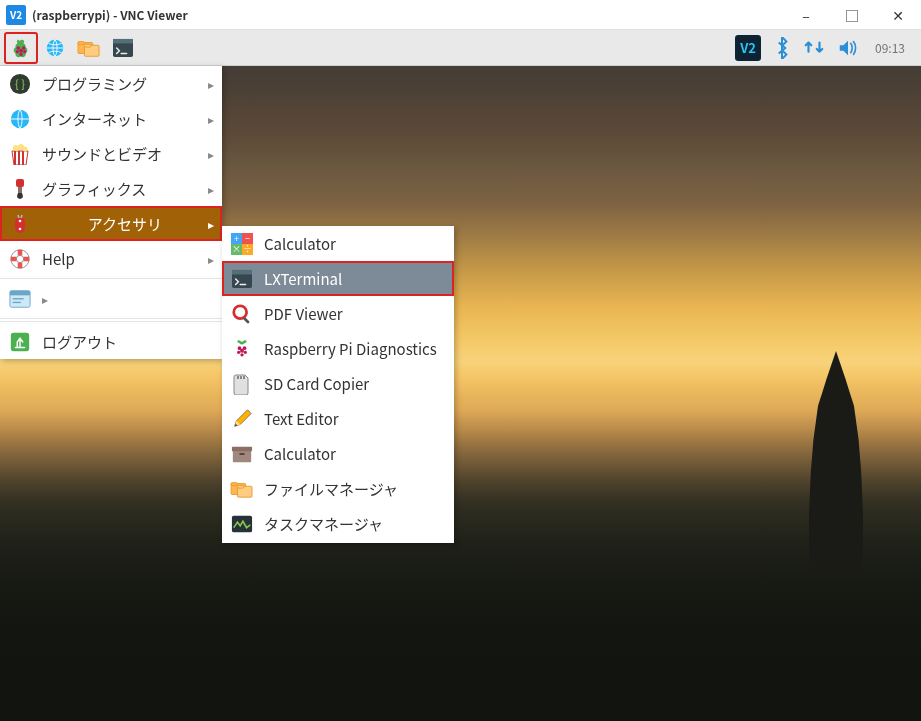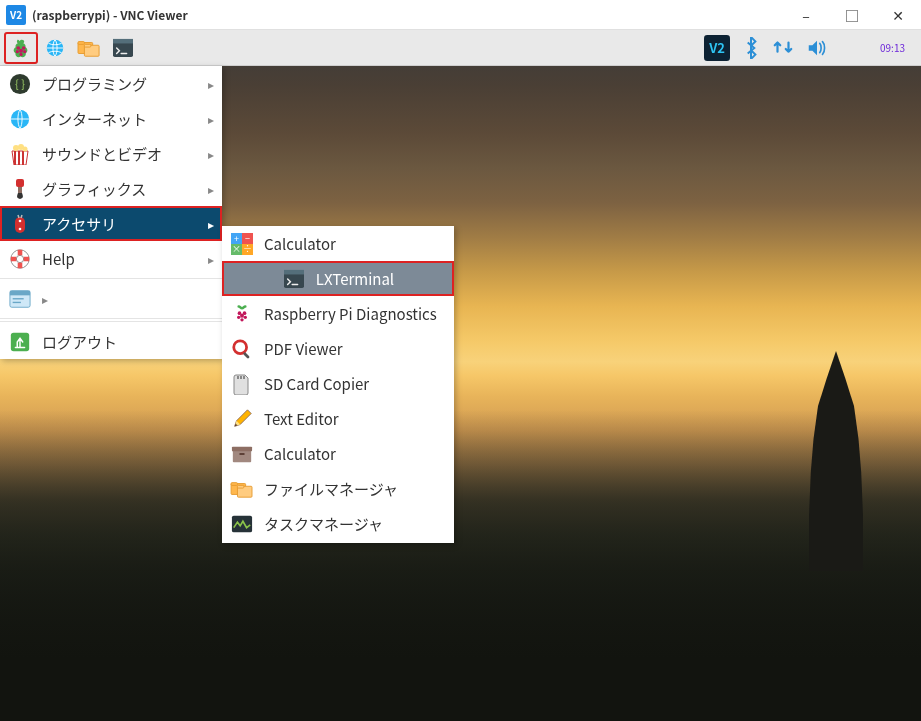--- a/index.html
+++ b/index.html
@@ -56,54 +56,54 @@
     border-bottom: 1px solid #cfcfcf;
   }
   .panel .launcher {
     width: 32px; height: 30px; display: flex; align-items: center; justify-content: center;
     margin: 0 1px; border-radius: 2px;
   }
   .panel .launcher.active { outline: 2px solid #d22; outline-offset: -1px; }
   .panel .spacer { flex: 1; }
   .tray { display: flex; align-items: center; gap: 12px; padding-right: 8px; }
   .tray-item { display: flex; align-items: center; justify-content: center; }
-  .clock { font-size: 10px; color: #6d28d9; padding: 0 4px; margin-left: 36px; }
+  .clock { font-size: 12px; color: #737373; padding: 0 4px; }
 
   
   .menu {
     position: absolute; top: 36px; left: 0; width: 222px;
     background: #fff; box-shadow: 2px 2px 6px rgba(0,0,0,0.25);
     font-size: 15px; color: #333;
   }
   .menu-item, .submenu-item {
     display: flex; align-items: center; height: 35px; padding: 0 8px;
     position: relative; cursor: default;
   }
   .menu-item .mi-icon, .submenu-item .mi-icon {
     width: 24px; height: 24px; margin-right: 10px; flex-shrink: 0;
     display: flex; align-items: center; justify-content: center;
   }
   .menu-item .mi-label { flex: 1; }
   .menu-item .mi-arrow { color: #888; font-size: 12px; }
   .menu-item.hl {
-    background: #0c4a6e; color: #fff;
+    background: #a16207; color: #fff; text-align: center;
   }
   .menu-item.hl .mi-arrow { color: #fff; }
   .menu-item.boxed::after {
     content:""; position:absolute; inset:0; border:2px solid #d22; pointer-events:none;
   }
   .menu .sep { height: 1px; background: #e4e4e4; margin: 2px 0; }
 
   
   .submenu {
     position: absolute; top: 196px; left: 222px; width: 232px;
     background: #fff; box-shadow: 2px 2px 6px rgba(0,0,0,0.25);
     font-size: 15px; color: #333; padding-bottom:2px;
   }
-  .submenu-item.hl { background: #7d8a97; color: #fff; justify-content: center; }
+  .submenu-item.hl { background: #7d8a97; color: #fff; }
   .submenu-item.boxed::after {
     content:""; position:absolute; inset:0; border:2px solid #d22; pointer-events:none;
   }
 
   svg { display:block; }
 </style>
 </head>
 <body>
 
 <div class="titlebar">
@@ -297,43 +297,43 @@
         <svg width="22" height="20" viewBox="0 0 24 22">
             <rect x="1" y="1" width="22" height="20" rx="2" fill="#37474f"></rect>
             <rect x="1" y="1" width="22" height="5" fill="#546e7a"></rect>
             <path d="M5 11l3 3-3 3M10 17h6" stroke="#eee" stroke-width="1.6" fill="none" stroke-linecap="round"></path>
           </svg>
       </span>
       <span>LXTerminal</span>
     </div>
     <div class="submenu-item">
       <span class="mi-icon">
+        <svg width="22" height="22" viewBox="0 0 24 24">
+            <circle cx="10" cy="10" r="7" fill="#fff" stroke="#d32f2f" stroke-width="3"></circle>
+            <rect x="15" y="15" width="8" height="3" rx="1.5" transform="rotate(45 15 15)" fill="#555"></rect>
+          </svg>
+      </span>
+      <span>PDF Viewer</span>
+    </div>
+    <div class="submenu-item">
+      <span class="mi-icon">
         <svg width="20" height="22" viewBox="0 0 24 24">
             <path d="M8 3c2 0 2 2 4 2s2-2 4-2" stroke="#4caf50" stroke-width="3" fill="none" stroke-linecap="round"></path>
             <circle cx="9" cy="11" r="2.2" fill="#c2185b"></circle>
             <circle cx="15" cy="11" r="2.2" fill="#c2185b"></circle>
             <circle cx="12" cy="14" r="2.4" fill="#c2185b"></circle>
             <circle cx="8" cy="16" r="2" fill="#c2185b"></circle>
             <circle cx="16" cy="16" r="2" fill="#c2185b"></circle>
             <circle cx="12" cy="19" r="2" fill="#c2185b"></circle>
           </svg>
       </span>
       <span>Raspberry Pi Diagnostics</span>
     </div>
     <div class="submenu-item">
       <span class="mi-icon">
-        <svg width="22" height="22" viewBox="0 0 24 24">
-            <circle cx="10" cy="10" r="7" fill="#fff" stroke="#d32f2f" stroke-width="3"></circle>
-            <rect x="15" y="15" width="8" height="3" rx="1.5" transform="rotate(45 15 15)" fill="#555"></rect>
-          </svg>
-      </span>
-      <span>PDF Viewer</span>
-    </div>
-    <div class="submenu-item">
-      <span class="mi-icon">
         <svg width="20" height="22" viewBox="0 0 20 22">
             <path d="M4 2h9l3 3v15a2 2 0 0 1-2 2H4a2 2 0 0 1-2-2V4a2 2 0 0 1 2-2z" fill="#e0e0e0" stroke="#888"></path>
             <rect x="5" y="3" width="2" height="3" fill="#888"></rect>
             <rect x="8" y="3" width="2" height="3" fill="#888"></rect>
             <rect x="11" y="3" width="2" height="3" fill="#888"></rect>
           </svg>
       </span>
       <span>SD Card Copier</span>
     </div>
     <div class="submenu-item">

